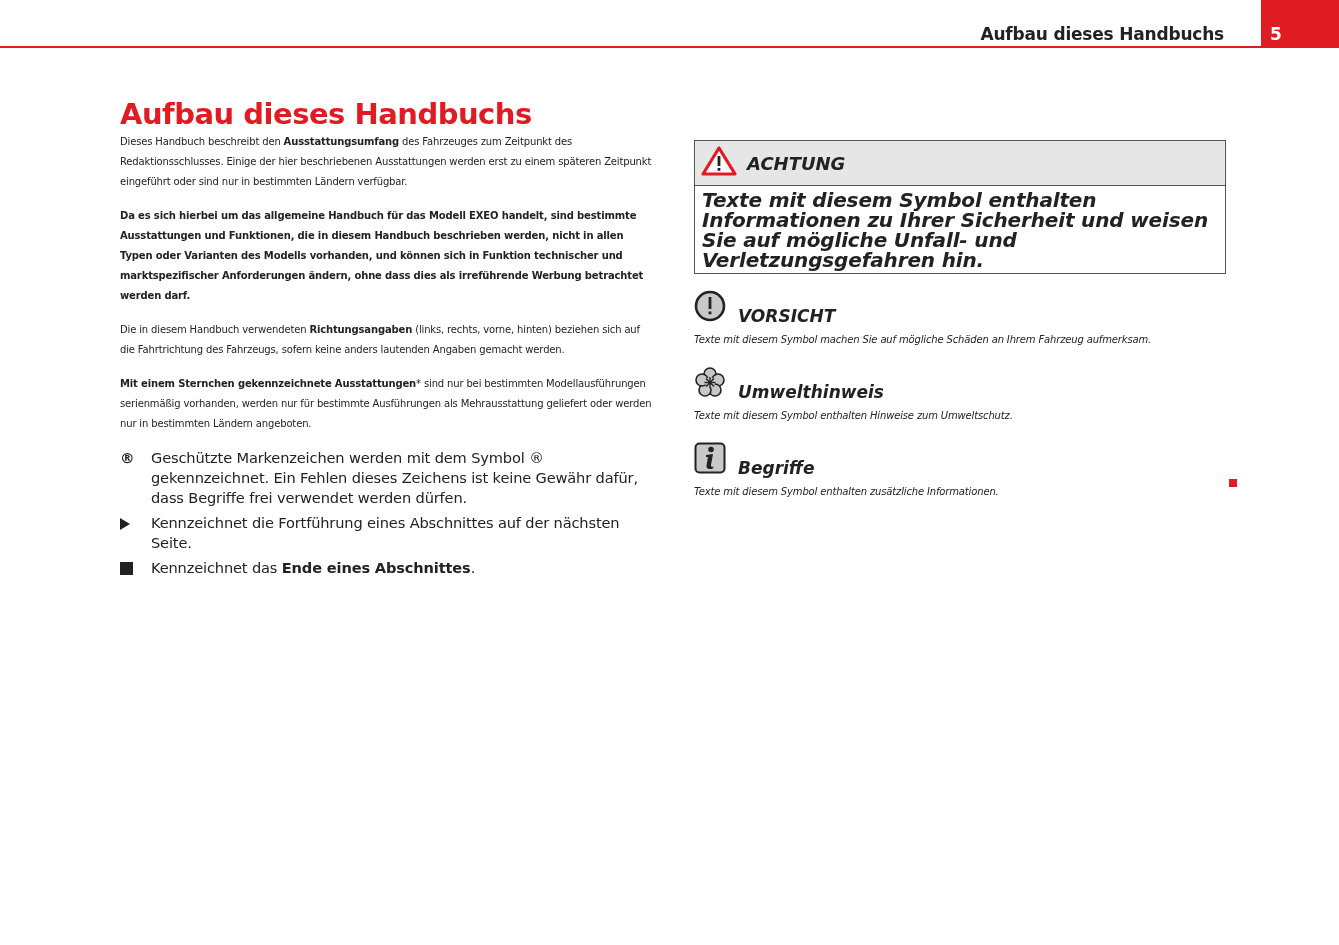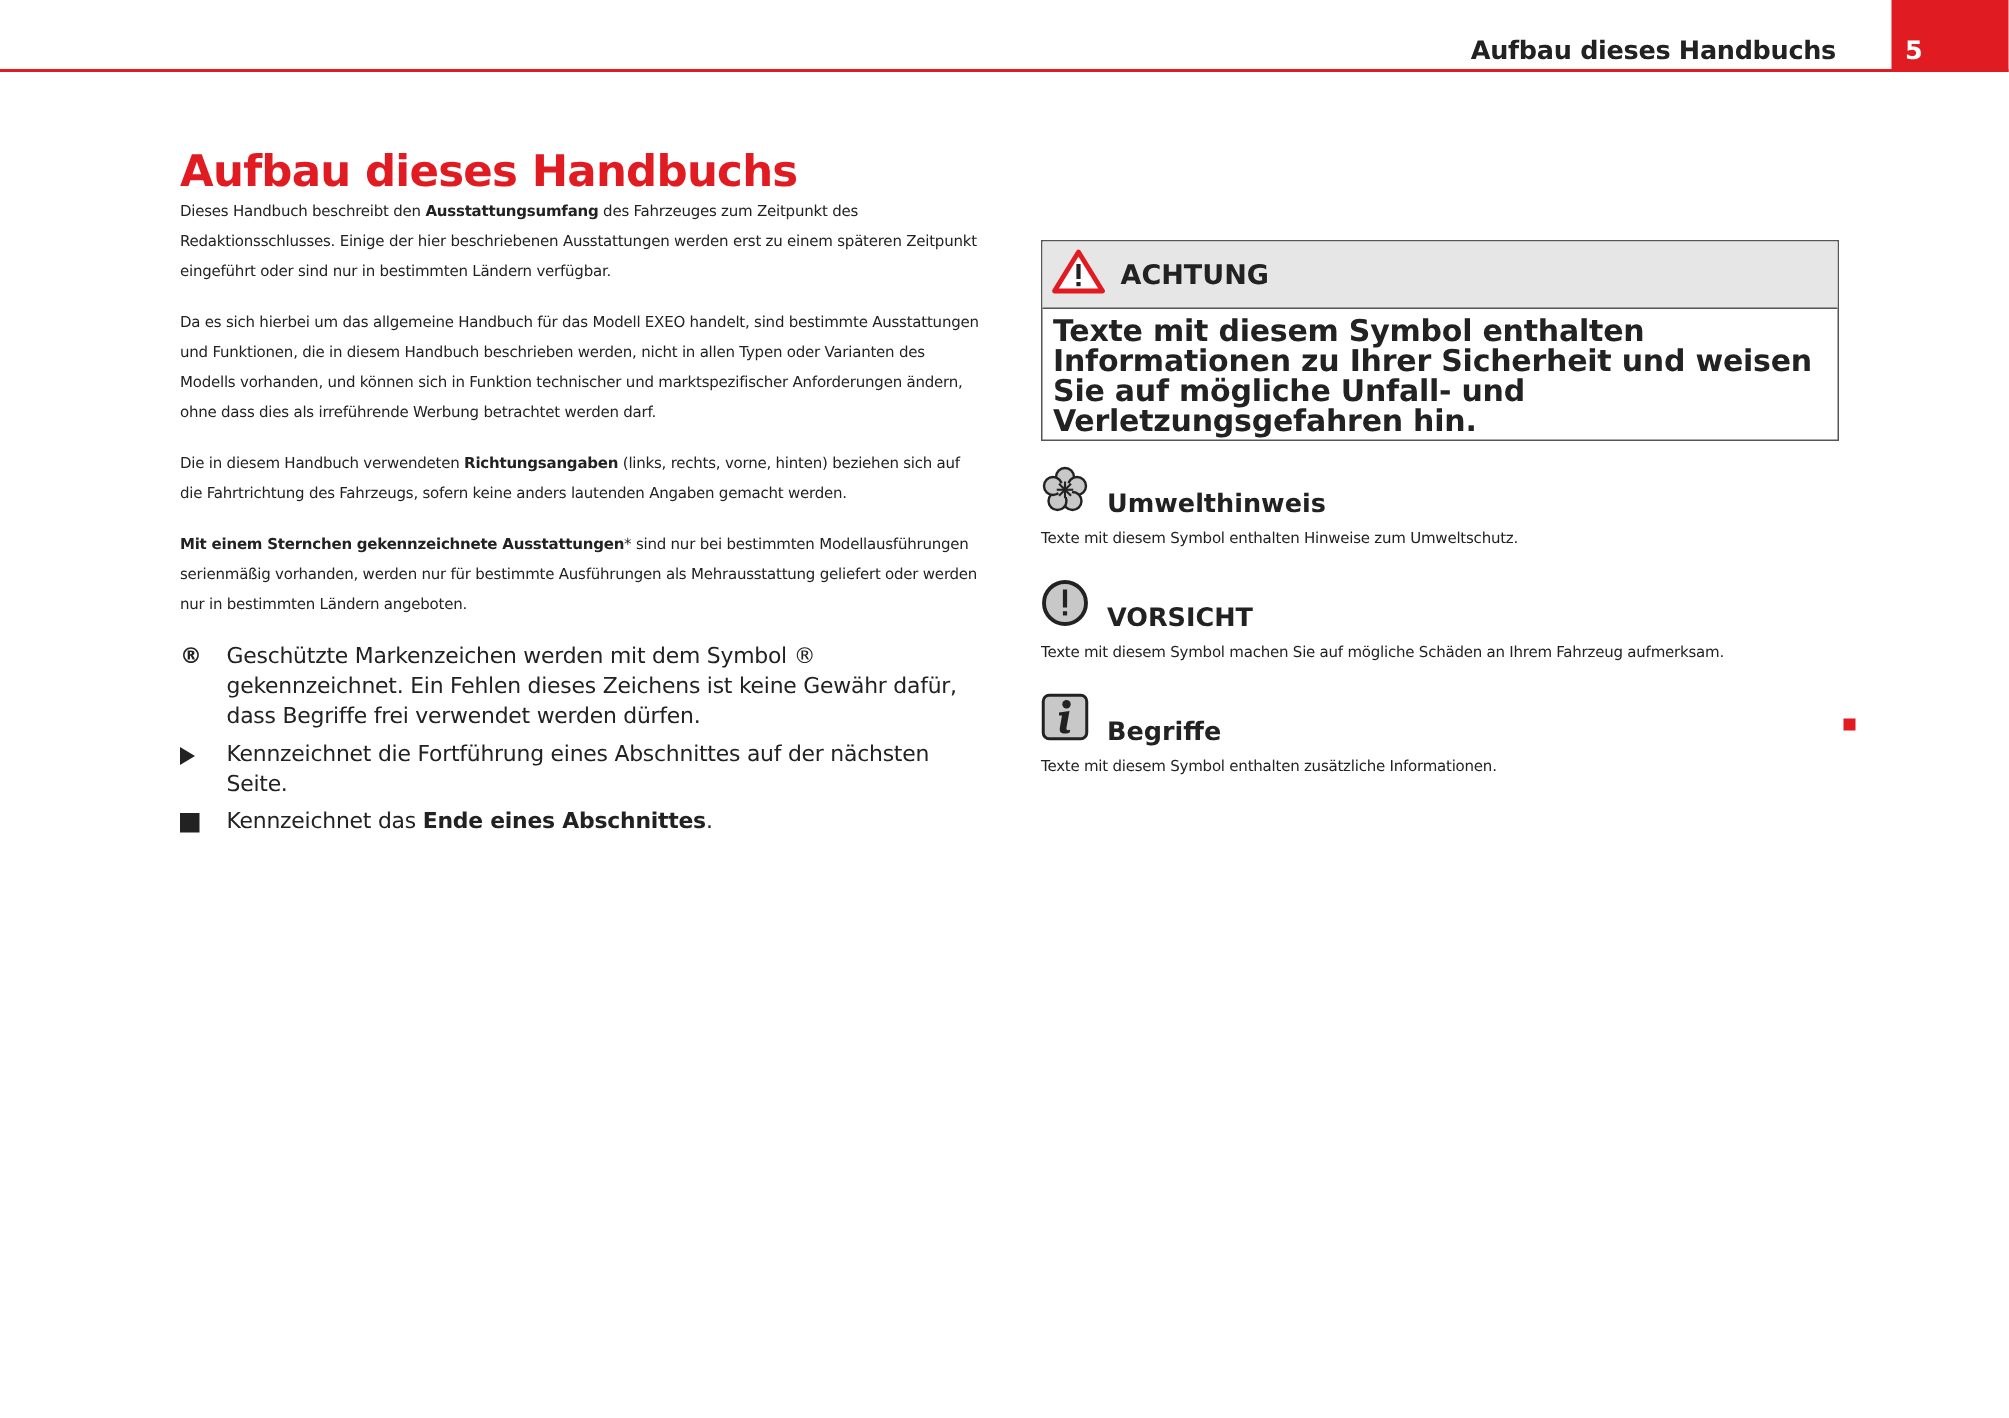--- a/index.html
+++ b/index.html
@@ -4,26 +4,26 @@
 <style>
   html, body { margin: 0; padding: 0; background: #ffffff; }
   body { width: 1339px; height: 945px; position: relative; overflow: hidden;
          font-family: "DejaVu Sans", "Liberation Sans", sans-serif; color: #222; }
   .header-line { position: absolute; left: 0; top: 46px; width: 1339px; height: 2px; background: #e11b22; }
   .header-title { position: absolute; right: 115px; top: 24px; font-size: 17px; font-weight: bold; color: #222; letter-spacing: -0.2px; }
   .page-tab { position: absolute; left: 1261px; top: 0; width: 78px; height: 48px; background: #e11b22; }
   .page-num { position: absolute; left: 9px; top: 24px; color: #fff; font-size: 17px; font-weight: bold; }
 
   .col-left { position: absolute; left: 120px; top: 96px; width: 535px; }
-  .col-right { position: absolute; left: 694px; top: 160px; width: 532px; }
+  .col-right { position: absolute; left: 694px; top: 140px; width: 532px; font-style: italic; }
 
   h1 { margin: 0; font-size: 29px; font-weight: bold; color: #e11b22; letter-spacing: -0.5px; line-height: 36px; }
   h2 { margin: 20px 0 6px 0; font-size: 17px; font-weight: bold; color: #e11b22; letter-spacing: -0.3px; line-height: 22px; }
   p { margin: 0 0 14px 0; font-size: 10px; line-height: 20px; letter-spacing: -0.15px; }
-  p.bold { font-weight: normal; }
+  p.bold { font-weight: bold; }
   b { font-weight: bold; }
 
   .legend { list-style: none; margin: 0; padding: 0; }
   .legend li { display: flex; font-size: 14.6px; line-height: 20px; margin-bottom: 5px; letter-spacing: -0.15px; }
   .legend .sym { width: 31px; flex: none; font-weight: bold; }
   .sym-tri { display: inline-block; width: 0; height: 0; border-top: 6px solid transparent; border-bottom: 6px solid transparent; border-left: 10px solid #222; margin-top: 5px; }
   .sym-sq { display: inline-block; width: 13px; height: 13px; background: #222; margin-top: 4px; }
 
   .warn-box { border: 1px solid #555; }
   .warn-head { background: #e6e6e6; height: 44px; display: flex; align-items: center; padding-left: 6px; border-bottom: 1px solid #555; }
@@ -86,20 +86,34 @@
       </span>
       <span class="title">ACHTUNG</span>
     </div>
     <div class="warn-body">Texte mit diesem Symbol enthalten Informationen zu Ihrer Sicherheit und weisen Sie auf mögliche Unfall- und Verletzungsgefahren hin.</div>
   </div>
 
   <div class="note">
     <div class="note-head">
       <span>
         <svg width="32" height="32" viewBox="0 0 32 32">
+          <circle cx="16" cy="16" r="14" fill="#c8c8c8" stroke="#222" stroke-width="2.6"></circle>
+          <rect x="14.6" y="7" width="2.8" height="12" fill="#222"></rect>
+          <rect x="14.6" y="21.5" width="2.8" height="2.8" fill="#222"></rect>
+        </svg>
+      </span>
+      <span class="title">VORSICHT</span>
+    </div>
+    <p>Texte mit diesem Symbol machen Sie auf mögliche Schäden an Ihrem Fahrzeug aufmerksam.</p>
+  </div>
+
+  <div class="note">
+    <div class="note-head">
+      <span>
+        <svg width="32" height="32" viewBox="0 0 32 32">
           <g fill="#c8c8c8" stroke="#222" stroke-width="1.6">
             <circle cx="16" cy="8" r="6"></circle>
             <circle cx="24" cy="14" r="6"></circle>
             <circle cx="21" cy="24" r="6"></circle>
             <circle cx="11" cy="24" r="6"></circle>
             <circle cx="8" cy="14" r="6"></circle>
           </g>
           <circle cx="16" cy="16.5" r="5" fill="#c8c8c8"></circle>
           <g stroke="#222" stroke-width="1.4">
             <line x1="16" y1="11" x2="16" y2="22"></line>
@@ -111,34 +125,20 @@
       </span>
       <span class="title">Umwelthinweis</span>
     </div>
     <p>Texte mit diesem Symbol enthalten Hinweise zum Umweltschutz.</p>
   </div>
 
   <div class="note">
     <div class="note-head">
       <span>
         <svg width="32" height="32" viewBox="0 0 32 32">
-          <circle cx="16" cy="16" r="14" fill="#c8c8c8" stroke="#222" stroke-width="2.6"></circle>
-          <rect x="14.6" y="7" width="2.8" height="12" fill="#222"></rect>
-          <rect x="14.6" y="21.5" width="2.8" height="2.8" fill="#222"></rect>
-        </svg>
-      </span>
-      <span class="title">VORSICHT</span>
-    </div>
-    <p>Texte mit diesem Symbol machen Sie auf mögliche Schäden an Ihrem Fahrzeug aufmerksam.</p>
-  </div>
-
-  <div class="note">
-    <div class="note-head">
-      <span>
-        <svg width="32" height="32" viewBox="0 0 32 32">
           <rect x="1.5" y="1.5" width="29" height="29" rx="4" fill="#c8c8c8" stroke="#222" stroke-width="2"></rect>
           <circle cx="17" cy="7.5" r="2.8" fill="#222"></circle>
           <path d="M12 13 L19 12 L17 23 Q16.5 25.5 19.5 24.5 L19 26.5 Q12 28.5 12.5 23.5 L14 15 L12 15 Z" fill="#222"></path>
         </svg>
       </span>
       <span class="title">Begriffe</span>
     </div>
     <p>Texte mit diesem Symbol enthalten zusätzliche Informationen.</p>
   </div>
 </div>

